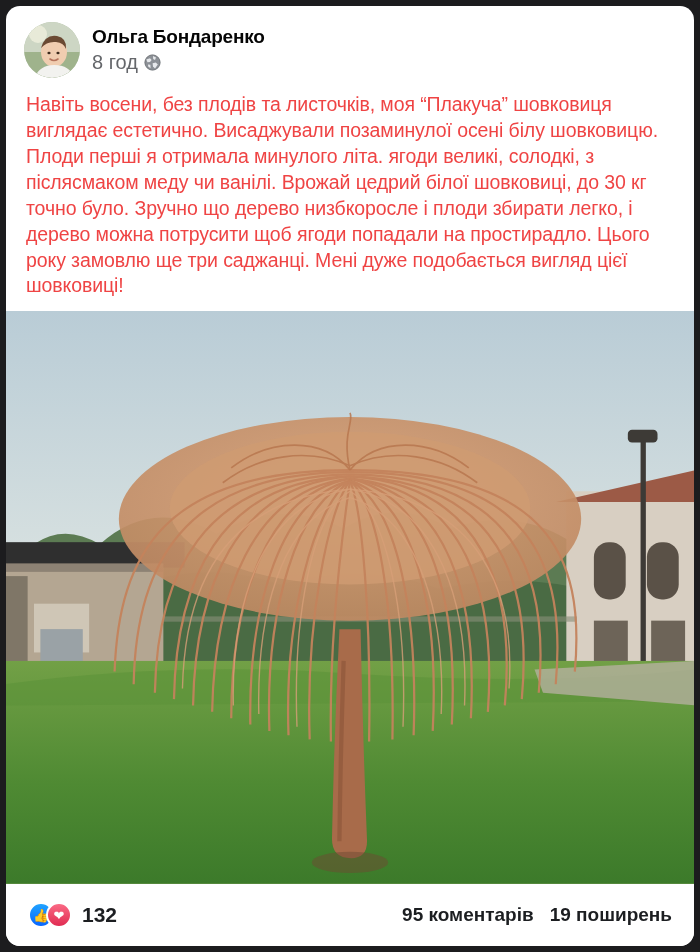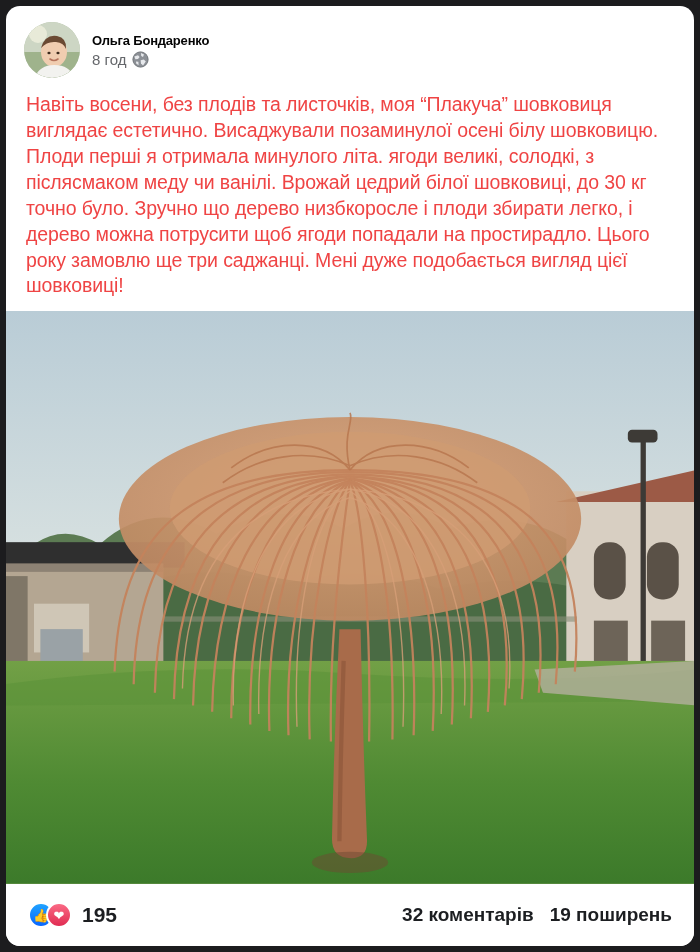--- a/index.html
+++ b/index.html
@@ -33,32 +33,32 @@
     height: 56px;
     border-radius: 50%;
     overflow: hidden;
     flex: 0 0 auto;
     position: relative;
     background: #b9c6ae;
   }
   .avatar svg { display: block; width: 100%; height: 100%; }
   .author-block { display: flex; flex-direction: column; justify-content: center; gap: 3px; }
   .author-name {
-    font-size: 13px;
+    font-size: 19px;
     font-weight: bold;
     color: #050505;
     letter-spacing: -0.2px;
   }
   .meta-row {
     display: flex;
     align-items: center;
     gap: 6px;
   }
   .timestamp {
-    font-size: 15px;
+    font-size: 20px;
     color: #65676b;
   }
   .globe-icon {
     width: 17px;
     height: 17px;
     display: inline-block;
   }
   .globe-icon svg { display: block; }
   
   .post-text {
@@ -269,21 +269,21 @@
       </g>
     </svg>
   </div>
 
   <div class="post-footer">
     <div class="reactions">
       <span class="react-icons">
         <span class="react-bubble react-like">👍</span>
         <span class="react-bubble react-love">❤</span>
       </span>
-      <span class="react-count">195</span>
+      <span class="react-count">132</span>
     </div>
     <div class="counters">
-      <span>32 коментарів</span>
+      <span>95 коментарів</span>
       <span>19 поширень</span>
     </div>
   </div>
 
 </div>
 
 </body></html>

